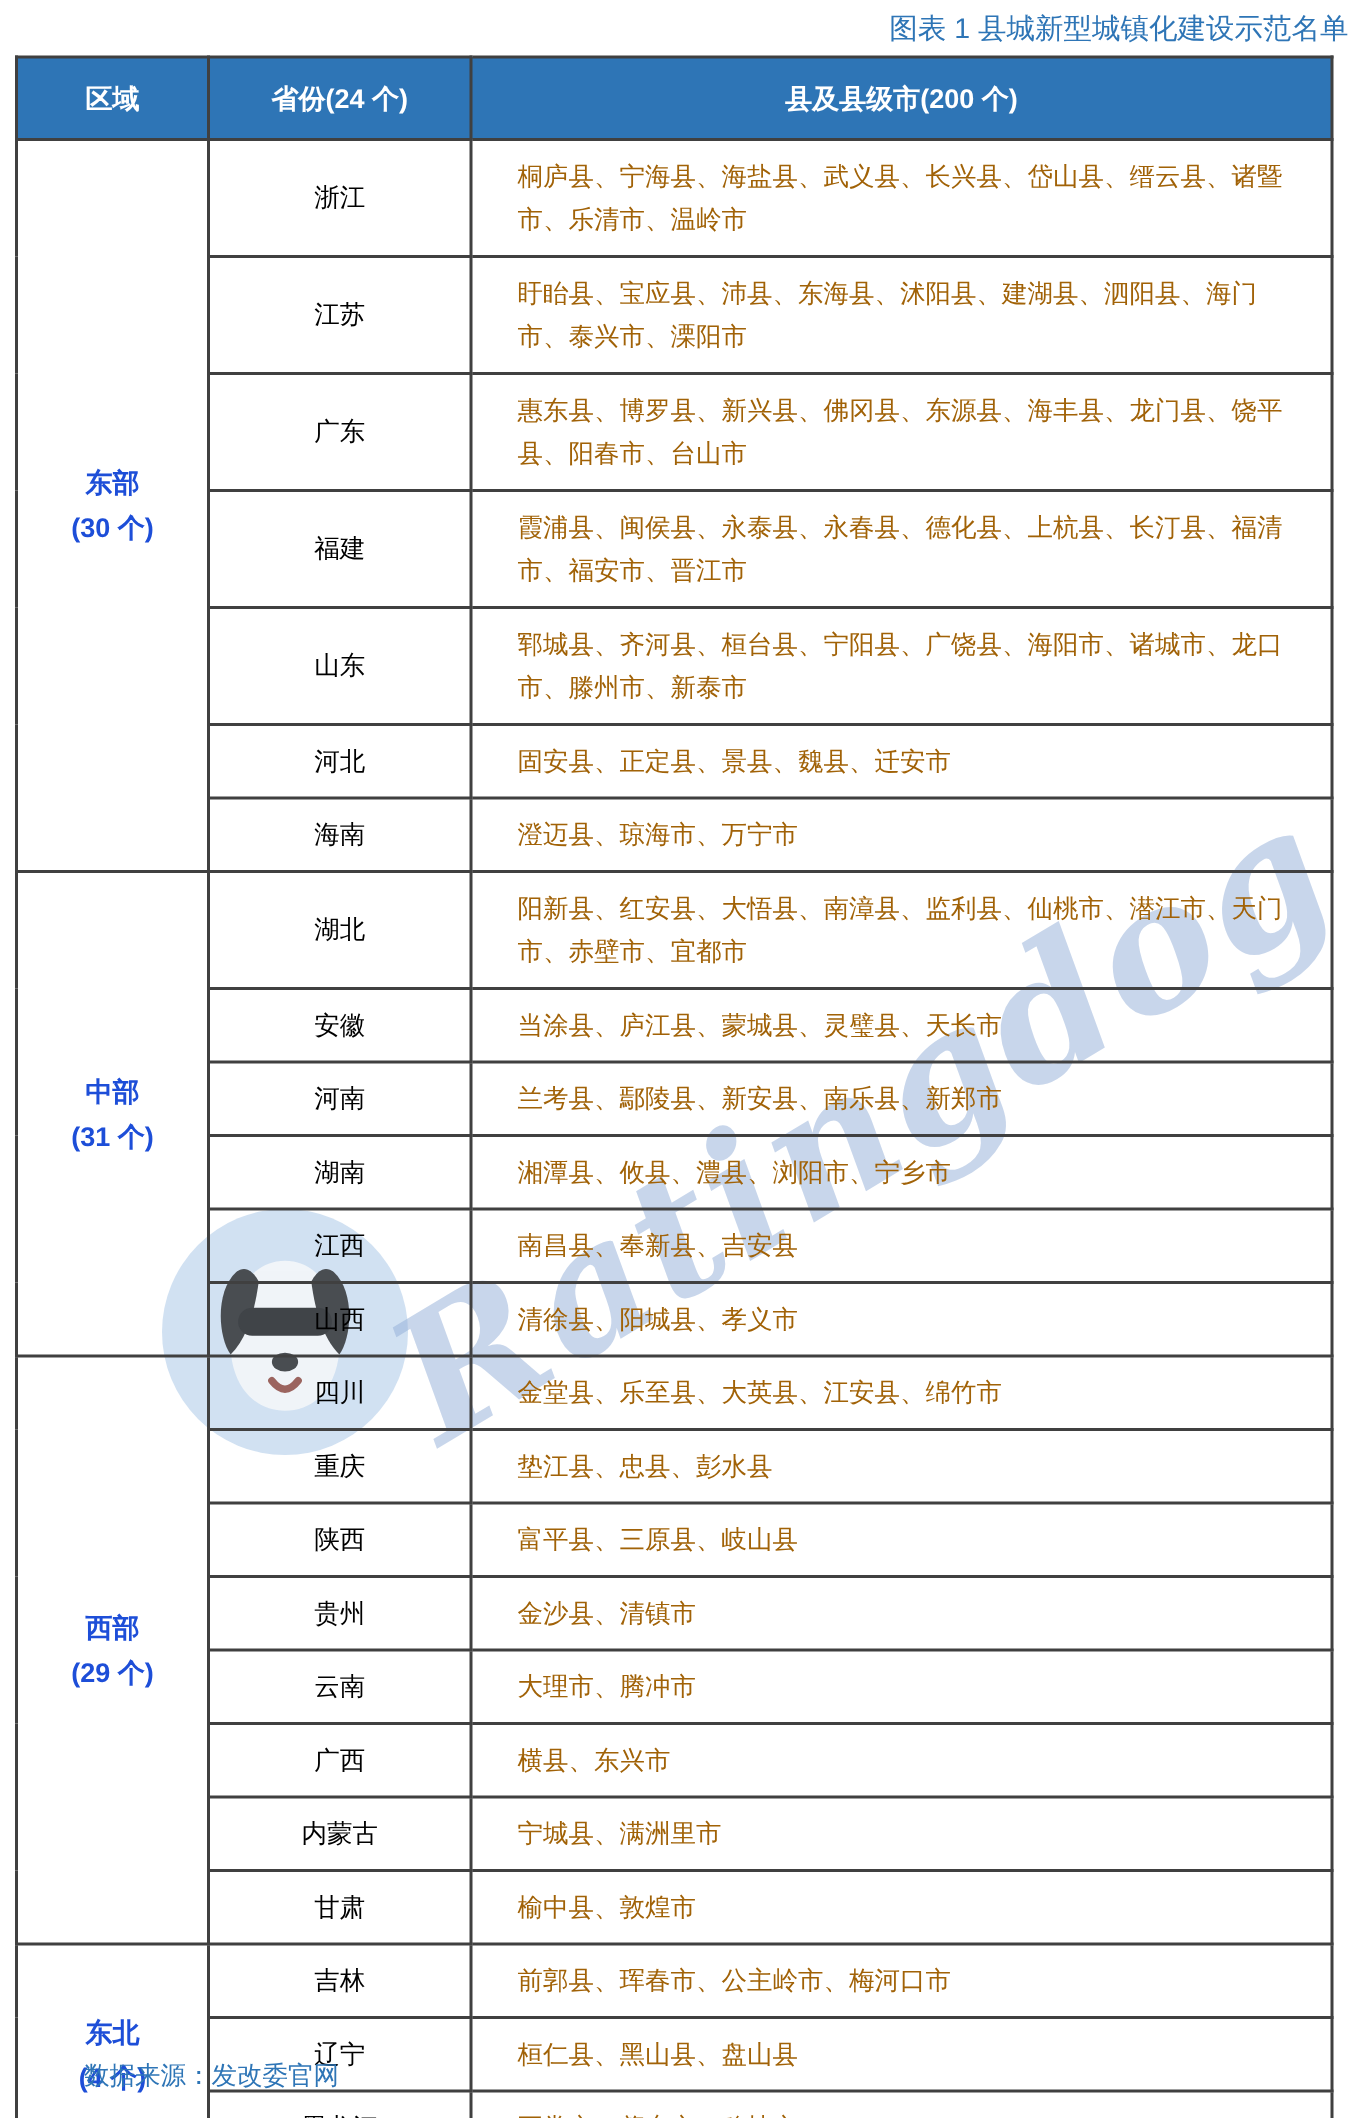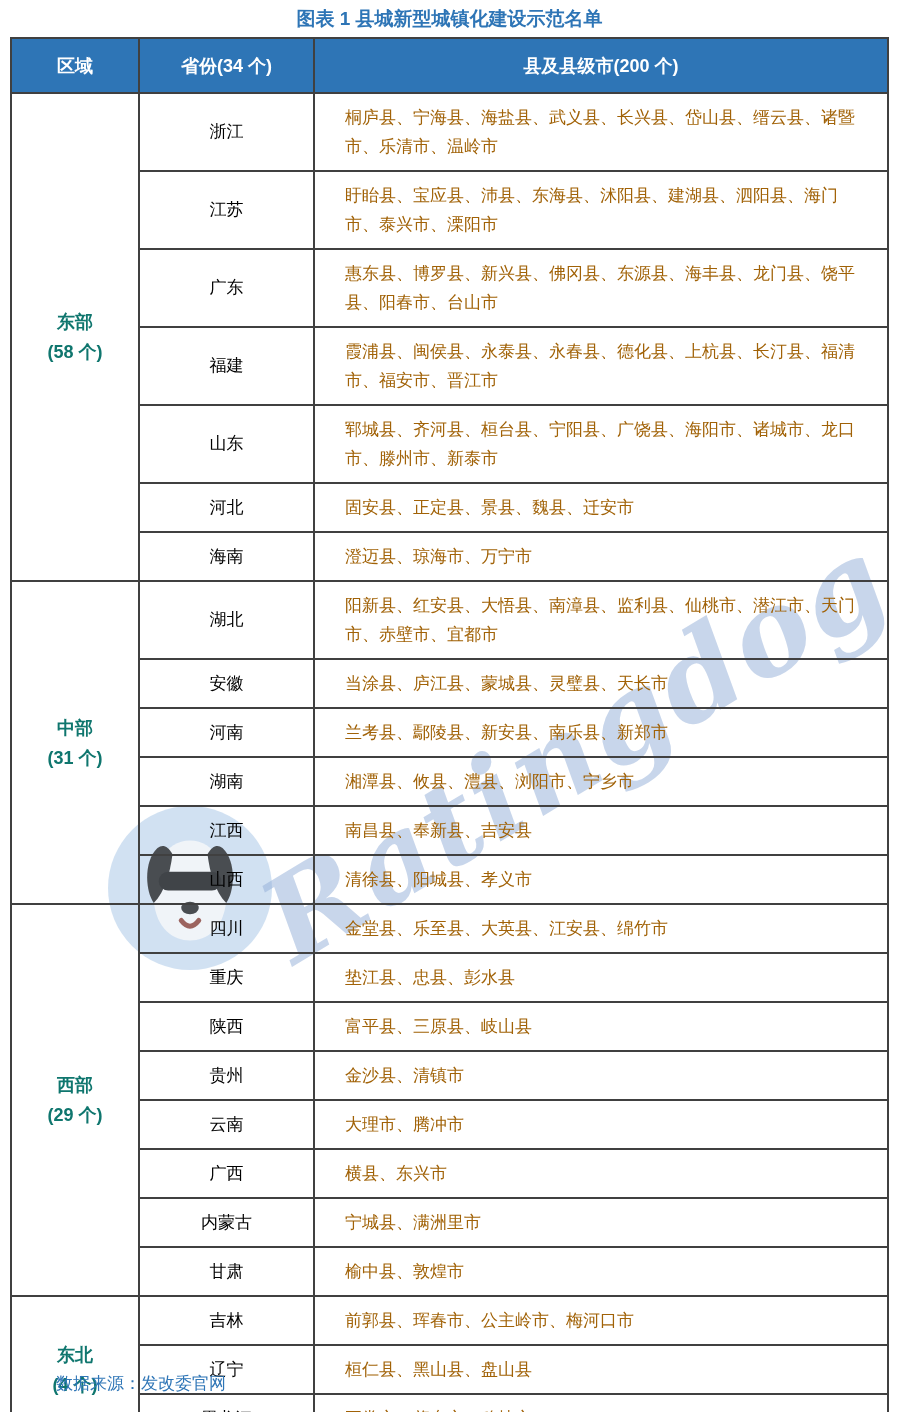--- a/index.html
+++ b/index.html
@@ -5,22 +5,22 @@
   html,body{margin:0;padding:0;background:#ffffff;}
   .page{
     position:relative;
     width:899px;height:1412px;
     background:#ffffff;
     font-family:"Liberation Sans",sans-serif;
     overflow:hidden;
   }
   .chart-title{
     position:absolute;top:6px;left:0;width:100%;
-    text-align:center;
-    font-size:19px;font-weight:bold;
+    text-align:right;
+    font-size:19px;font-weight:normal;
     color:#2E75B6;
     z-index:2;
   }
   
   .watermark{position:absolute;inset:0;z-index:0;pointer-events:none;}
   .wm-text{
     position:absolute;left:238px;top:872px;
     font-family:"DejaVu Serif",serif;
     font-style:italic;font-weight:bold;
     font-size:116px;letter-spacing:3px;white-space:nowrap;
@@ -48,21 +48,21 @@
   }
   table.main thead th{
     background:#2E75B6;
     color:#ffffff;
     font-size:18px;font-weight:bold;
     height:53px;text-align:center;
     padding:0 6px;
   }
   td.region-cell{
     text-align:center;vertical-align:middle;
-    font-size:18px;font-weight:bold;color:#0f766e;
+    font-size:18px;font-weight:bold;color:#1d4ed8;
     line-height:30px;padding:6px 4px;
   }
   td.province-cell{
     text-align:center;vertical-align:middle;
     font-size:17px;color:#000;
     padding:9px 6px;line-height:28px;margin-top:30px;
   }
   td.counties-cell{
     text-align:left;vertical-align:middle;
     font-size:17px;color:#a16207;
@@ -99,29 +99,29 @@
 
   <table class="main">
     <colgroup>
       <col style="width:128px">
       <col style="width:175px">
       <col>
     </colgroup>
     <thead>
       <tr>
         <th>区域</th>
-        <th>省份(34 个)</th>
+        <th>省份(24 个)</th>
         <th>县及县级市(200 个)</th>
       </tr>
     </thead>
     <tbody id="table-body">
         <tr>
           <td class="region-cell" rowspan="7">
             <div>东部</div>
-            <div>(58 个)</div>
+            <div>(30 个)</div>
           </td>
           <td class="province-cell">浙江</td>
           <td class="counties-cell">桐庐县、宁海县、海盐县、武义县、长兴县、岱山县、缙云县、诸暨市、乐清市、温岭市</td>
         </tr>
         <tr>
           <td class="province-cell">江苏</td>
           <td class="counties-cell">盱眙县、宝应县、沛县、东海县、沭阳县、建湖县、泗阳县、海门市、泰兴市、溧阳市</td>
         </tr>
         <tr>
           <td class="province-cell">广东</td>

